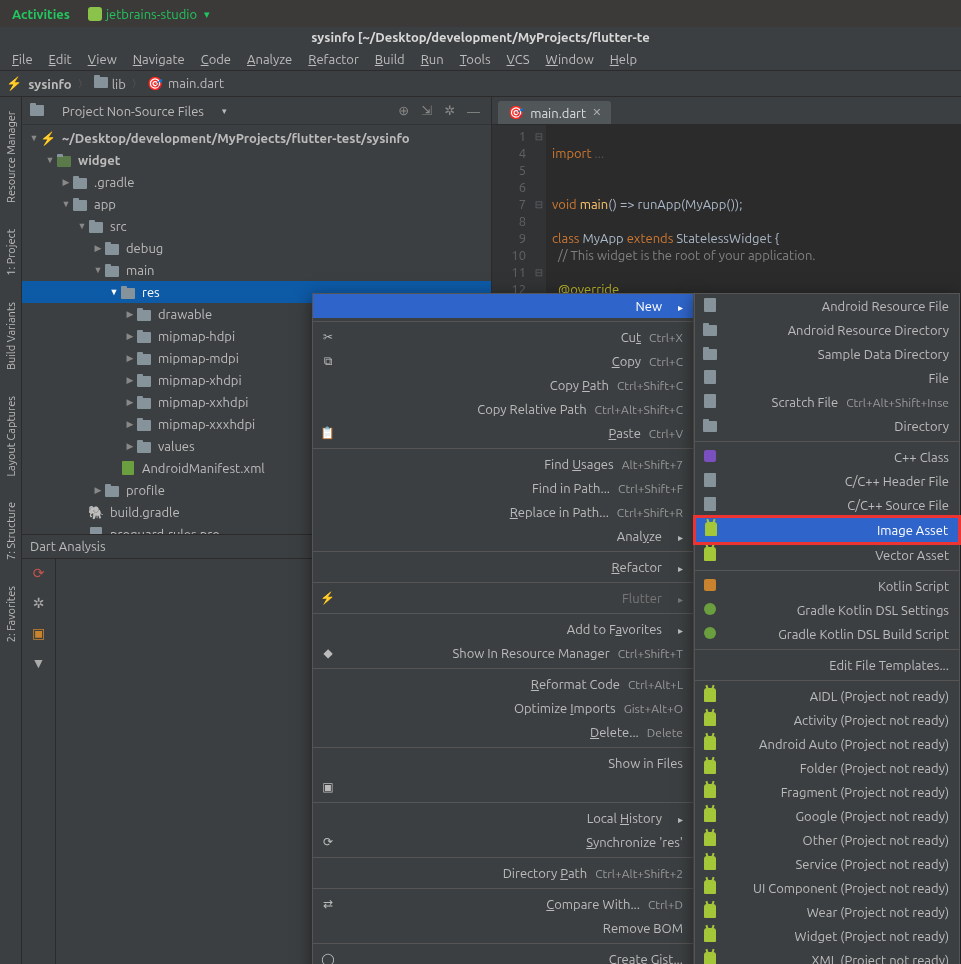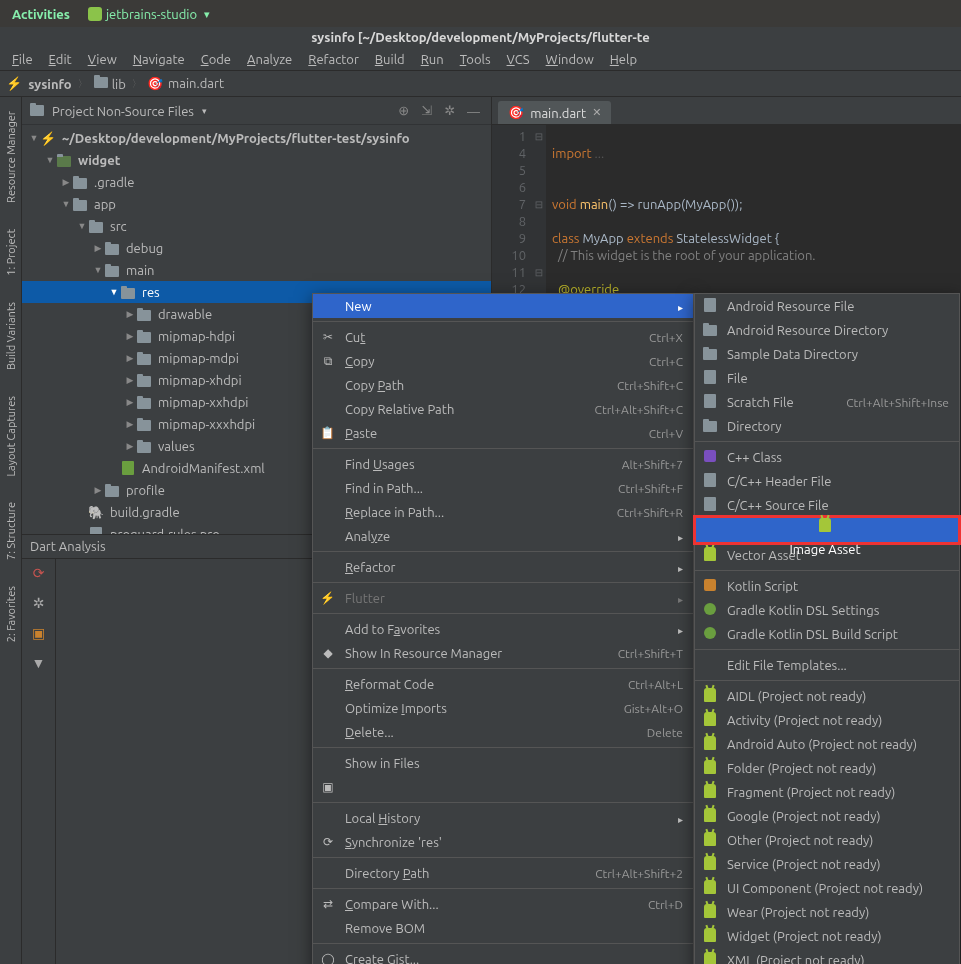--- a/index.html
+++ b/index.html
@@ -1,19 +1,19 @@
 <!DOCTYPE html>
 <html><head>
 <meta charset="utf-8">
 <style>
   * { margin: 0; padding: 0; box-sizing: border-box; font-family: "Ubuntu", "Segoe UI", Arial, sans-serif; }
   body { background: #2b2b2b; color: #bbbbbb; font-size: 13px; width: 961px; height: 964px; overflow: hidden; position: relative; }
   
   
-  .os-bar { background: #3b3a38; height: 27px; display: flex; align-items: center; padding: 0 12px; gap: 18px; color: #86efac; font-weight: bold; }
+  .os-bar { background: #3b3a38; height: 27px; display: flex; align-items: center; padding: 0 12px; gap: 18px; color: #22c55e; font-weight: bold; }
   .os-bar .app-indicator { display: flex; align-items: center; gap: 4px; font-weight: normal; }
   .os-bar .green-dot { width: 14px; height: 14px; background: #8bc34a; border-radius: 3px; }
   .os-bar .dd-arrow::after { content: "▾"; font-size: 11px; margin-left: 3px; }
   
   
   .title-bar { background: #3c3f41; height: 20px; text-align: center; line-height: 20px; color: #d8d8d8; font-size: 13px; font-weight: bold; overflow: hidden; white-space: nowrap; }
   
   
   .menu-bar { background: #3c3f41; height: 24px; display: flex; align-items: center; padding: 0 6px; gap: 4px; border-bottom: 1px solid #2b2b2b; }
   .menu-bar .menu-item { padding: 2px 6px; color: #bbbbbb; cursor: pointer; }
@@ -30,21 +30,21 @@
   
   .main-layout { display: flex; height: calc(100% - 97px); }
   
   
   .left-gutter { width: 22px; background: #3c3f41; border-right: 1px solid #2b2b2b; display: flex; flex-direction: column; align-items: center; padding-top: 8px; gap: 14px; }
   .left-gutter .vlabel { writing-mode: vertical-rl; transform: rotate(180deg); font-size: 11px; color: #bbbbbb; padding: 6px 0; cursor: pointer; }
   
   
   .project-panel { width: 470px; background: #3c3f41; border-right: 1px solid #2b2b2b; display: flex; flex-direction: column; }
   .project-header { height: 28px; background: #3c3f41; display: flex; align-items: center; padding: 0 8px; gap: 6px; border-bottom: 1px solid #313335; }
-  .project-header .title { flex: 1; color: #bbbbbb; display:flex; align-items:center; gap:8px;}
+  .project-header .title { flex: 1; color: #bbbbbb; display:flex; align-items:center; gap:18px;}
   .project-header .hicon { color: #888; font-size: 13px; cursor: pointer; padding: 0 3px; }
   
   .tree { flex: 1; overflow: hidden; padding-top: 2px; font-size: 13px; }
   .tree-row { display: flex; align-items: center; height: 22px; padding-right: 6px; white-space: nowrap; }
   .tree-row.selected { background: #0d5aa7; color: #fff; }
   .tree-row .exp { width: 12px; text-align: center; font-size: 9px; color: #888; }
   .tree-row.selected .exp { color: #fff; }
   .tree-row .node-icon { width: 16px; height: 14px; margin-right: 6px; display: flex; align-items: center; justify-content: center; }
   .tree-row .label { color: #bbbbbb; }
   .tree-row.selected .label { color: #fff; }
@@ -73,29 +73,29 @@
   .code .an { color: #bbb529; font-style:normal;}
   .code .ty { color: #a9b7c6; }
   .code .gray { color: #555;}
   
   
   .context-menu { position: absolute; background: #3c3f41; border: 1px solid #555; box-shadow: 0 4px 16px rgba(0,0,0,.5); font-size: 13px; color: #bbbbbb; }
   .context-menu .cm-row { height: 24px; display: flex; align-items: center; padding: 0 10px 0 6px; gap: 8px; cursor:pointer;}
   .context-menu .cm-row.hi { background: #2f65ca; color: #fff; }
   .context-menu .cm-row.disabled { color: #777; }
   .context-menu .cm-row .ci { width: 18px; text-align: center; font-size: 12px; }
-  .context-menu .cm-row .txt { flex: 1; white-space: nowrap; }
+  .context-menu .cm-row .txt { flex: 1; white-space: nowrap; text-align: right; }
   .context-menu .cm-row .txt .mn { text-decoration: underline; }
   .context-menu .cm-row .sc { color: #999; font-size: 12px; white-space: nowrap; }
   .context-menu .cm-row .sub::after { content: "▸"; font-size: 10px; margin-left: 8px; }
   .context-menu .cm-sep { height: 1px; background: #555; margin: 3px 0; }
   
   .menu-1 { top: 293px; left: 312px; width: 382px; }
   .menu-2 { top: 293px; left: 694px; width: 266px; }
-  .menu-2 .cm-row.boxed { border: 3px solid #e33; background: #2f65ca; color: #fff; height: 30px; margin: -2px; position: relative; z-index: 5; flex-direction: column; }
+  .menu-2 .cm-row.boxed { border: 3px solid #e33; background: #2f65ca; color: #fff; height: 30px; margin: -2px; position: relative; z-index: 5; }
   
   .ico-android { width:12px; height:14px; background:#a4c639; border-radius:3px 3px 1px 1px; position:relative; display:inline-block;}
   .ico-android::before, .ico-android::after { content:""; position:absolute; width:2px; height:4px; background:#a4c639; top:-3px; }
   .ico-android::before { left:2px; transform:rotate(-20deg);} 
   .ico-android::after { right:2px; transform:rotate(20deg);}
   
   .ico-file { width:12px; height:14px; background:#87939a; display:inline-block; border-radius:1px; position:relative;}
   .ico-folder { width:14px; height:11px; background:#87939a; display:inline-block; border-radius:1px; position:relative; margin-top:2px;}
   .ico-folder::before { content:""; position:absolute; top:-2px; left:0; width:6px; height:3px; background:#87939a; border-radius:1px 1px 0 0;}
   

